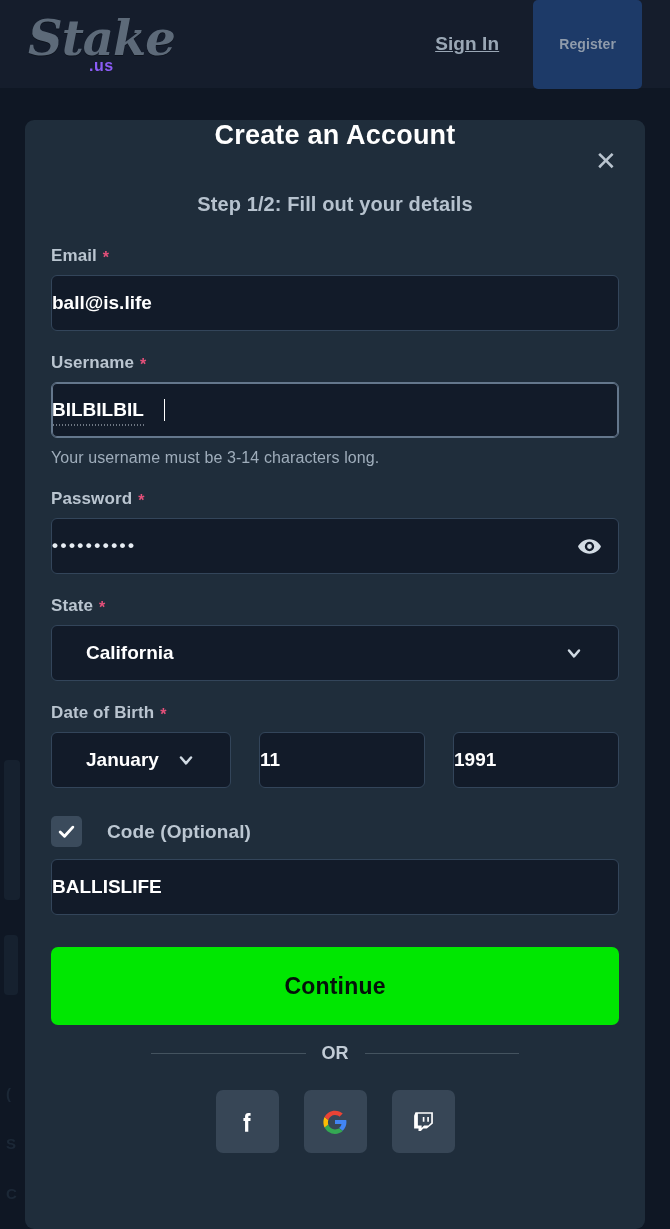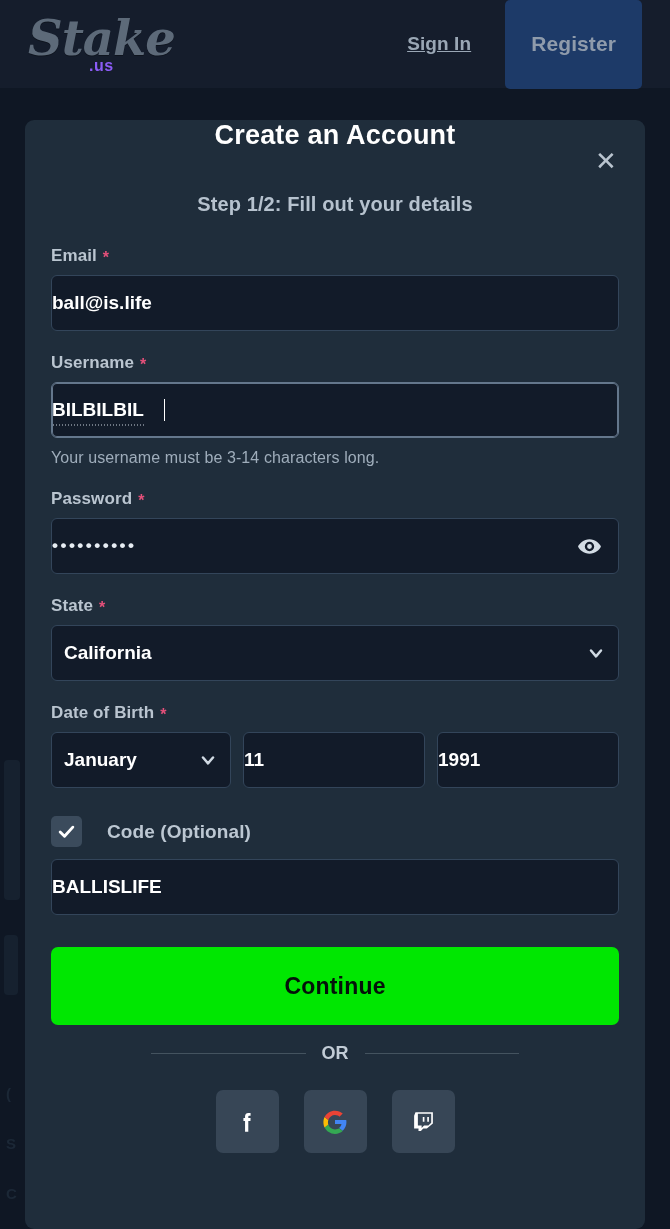--- a/index.html
+++ b/index.html
@@ -64,21 +64,21 @@
     color: #9aa7b5;
     font-size: 19px;
     font-weight: 600;
     margin-right: 34px;
     letter-spacing: .1px;
   }
 
   #register-button {
     background: #1d3a68;
     color: #8f9bab;
-    font-size: 21px;
+    font-size: 14px;
     font-weight: 600;
     border: none;
     border-radius: 5px;
     padding: 8px 26px;
     height: 89px;
     line-height: 72px;
     font-family: "Liberation Sans", sans-serif;
     letter-spacing: .1px;
   }
 
@@ -247,34 +247,34 @@
 
   .select-input {
     width: 100%;
     height: 56px;
     background: #121b29;
     border: 1px solid #33455a;
     border-radius: 6px;
     color: #ffffff;
     font-size: 19px;
     font-weight: bold;
-    padding: 0 12px;
+    padding: 0 34px;
     display: flex;
     align-items: center;
     justify-content: space-between;
   }
   .chev {
     color: #d0dae3;
     display: flex;
     align-items: center;
   }
 
   #dob-row {
     display: flex;
-    gap: 12px;
+    gap: 28px;
   }
   #dob-row > * { flex: 1; }
   #dob-month { max-width: 180px; }
 
   #code-row {
     display: flex;
     align-items: center;
     gap: 25px;
     margin-top: 28px;
     margin-bottom: 12px;

